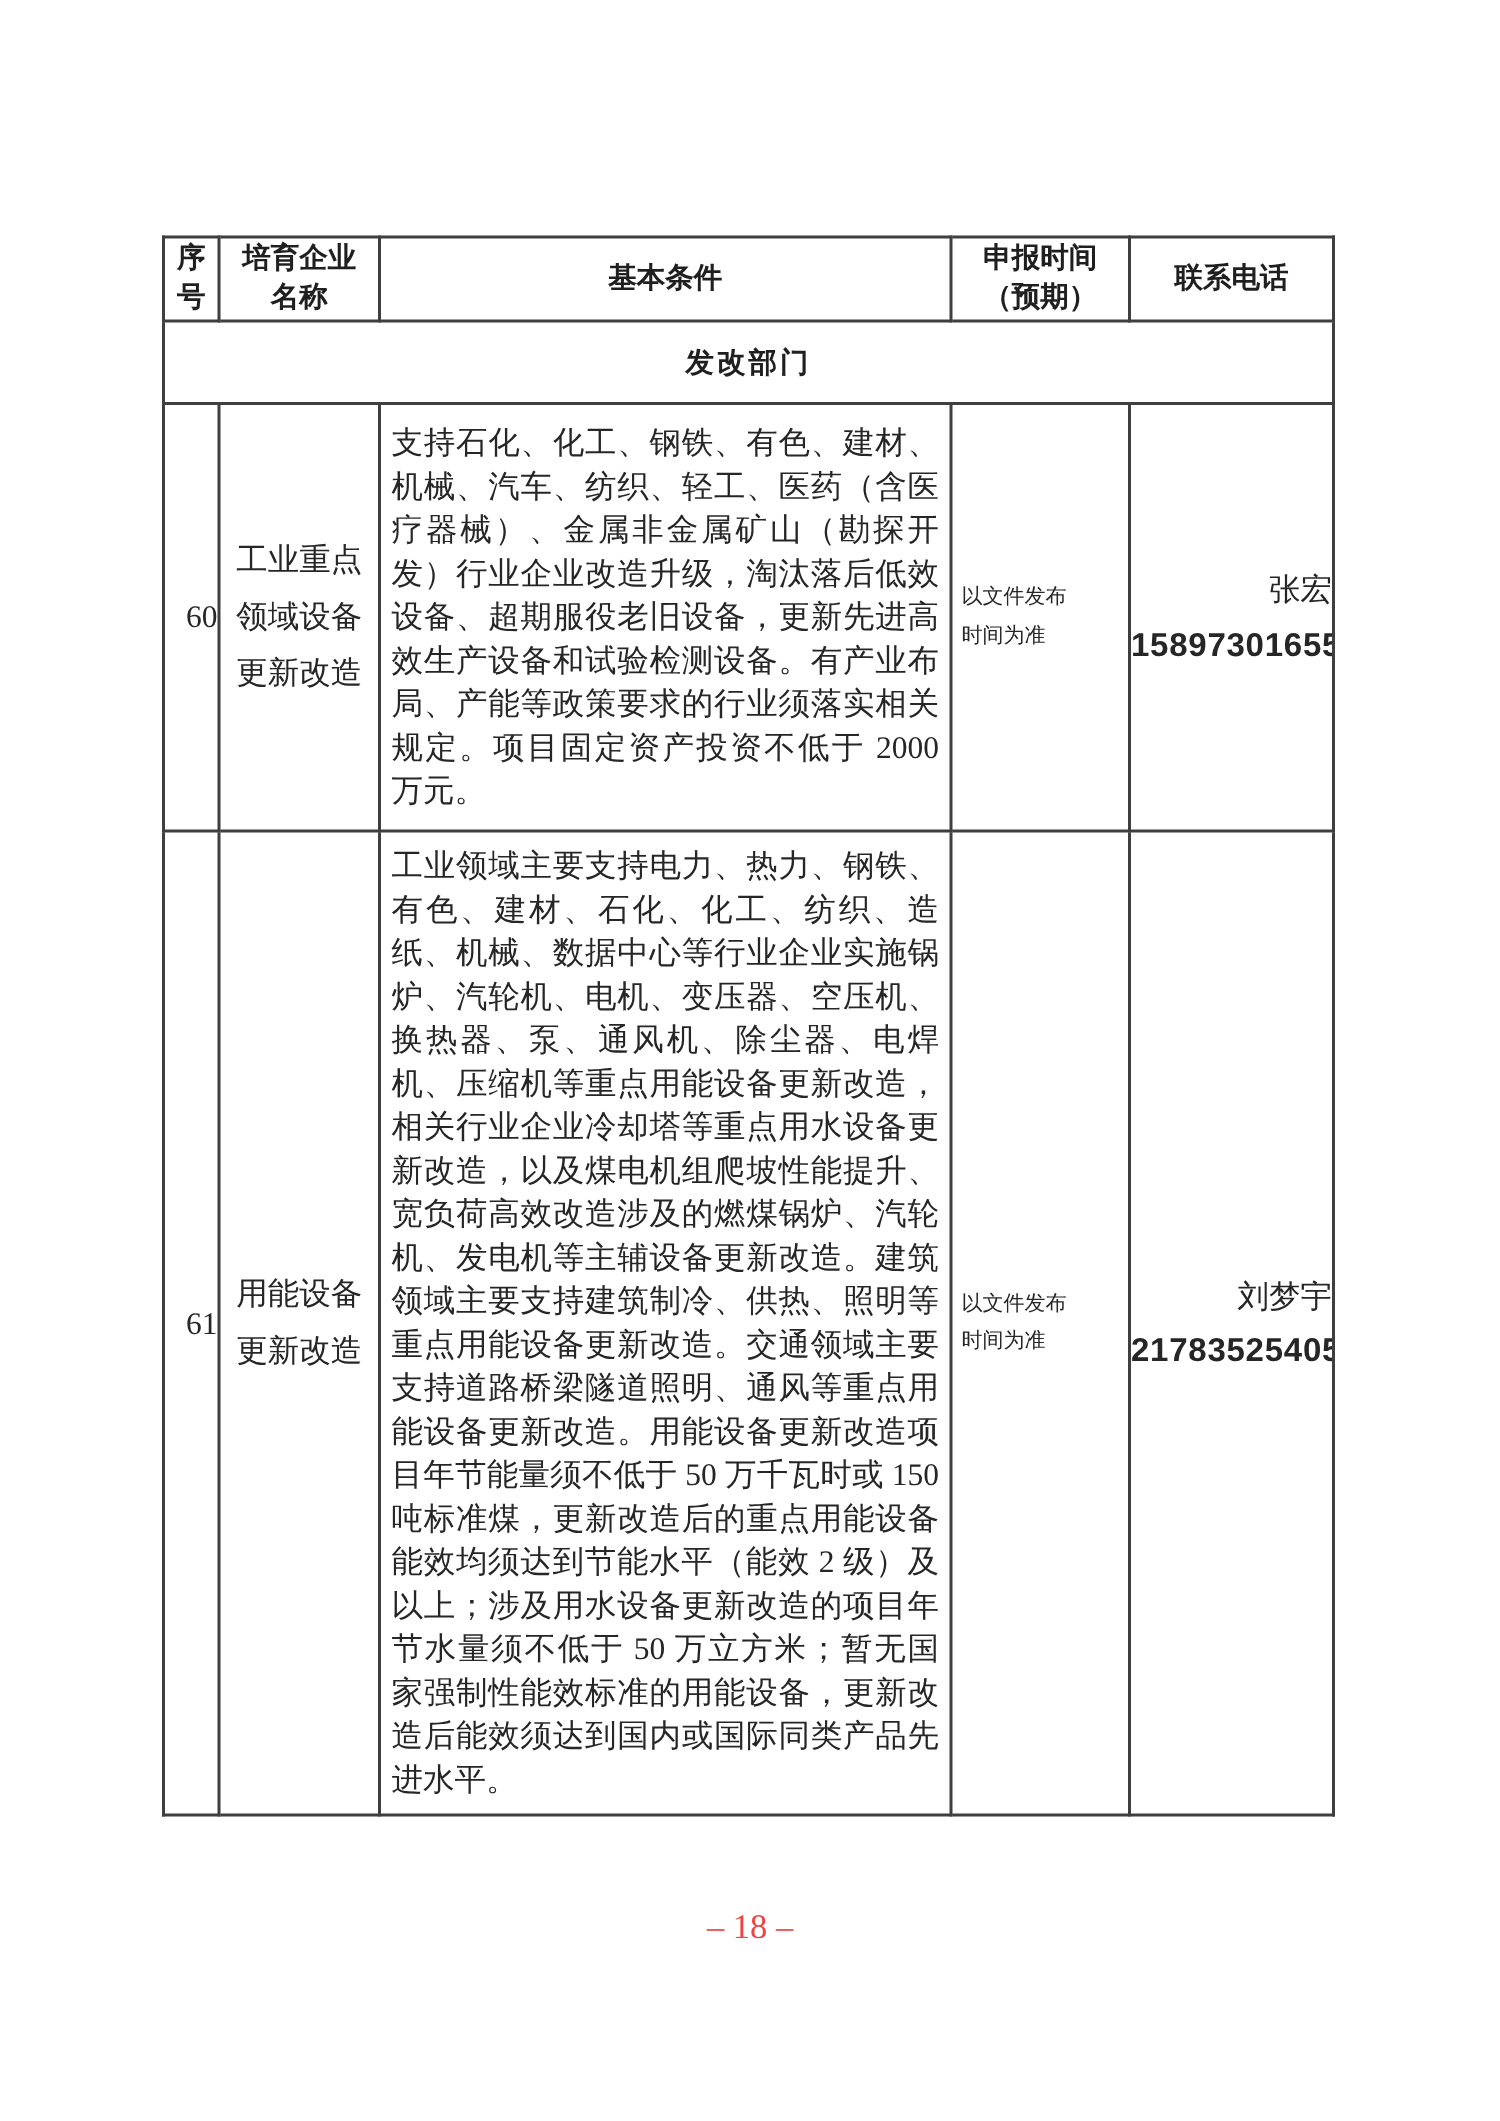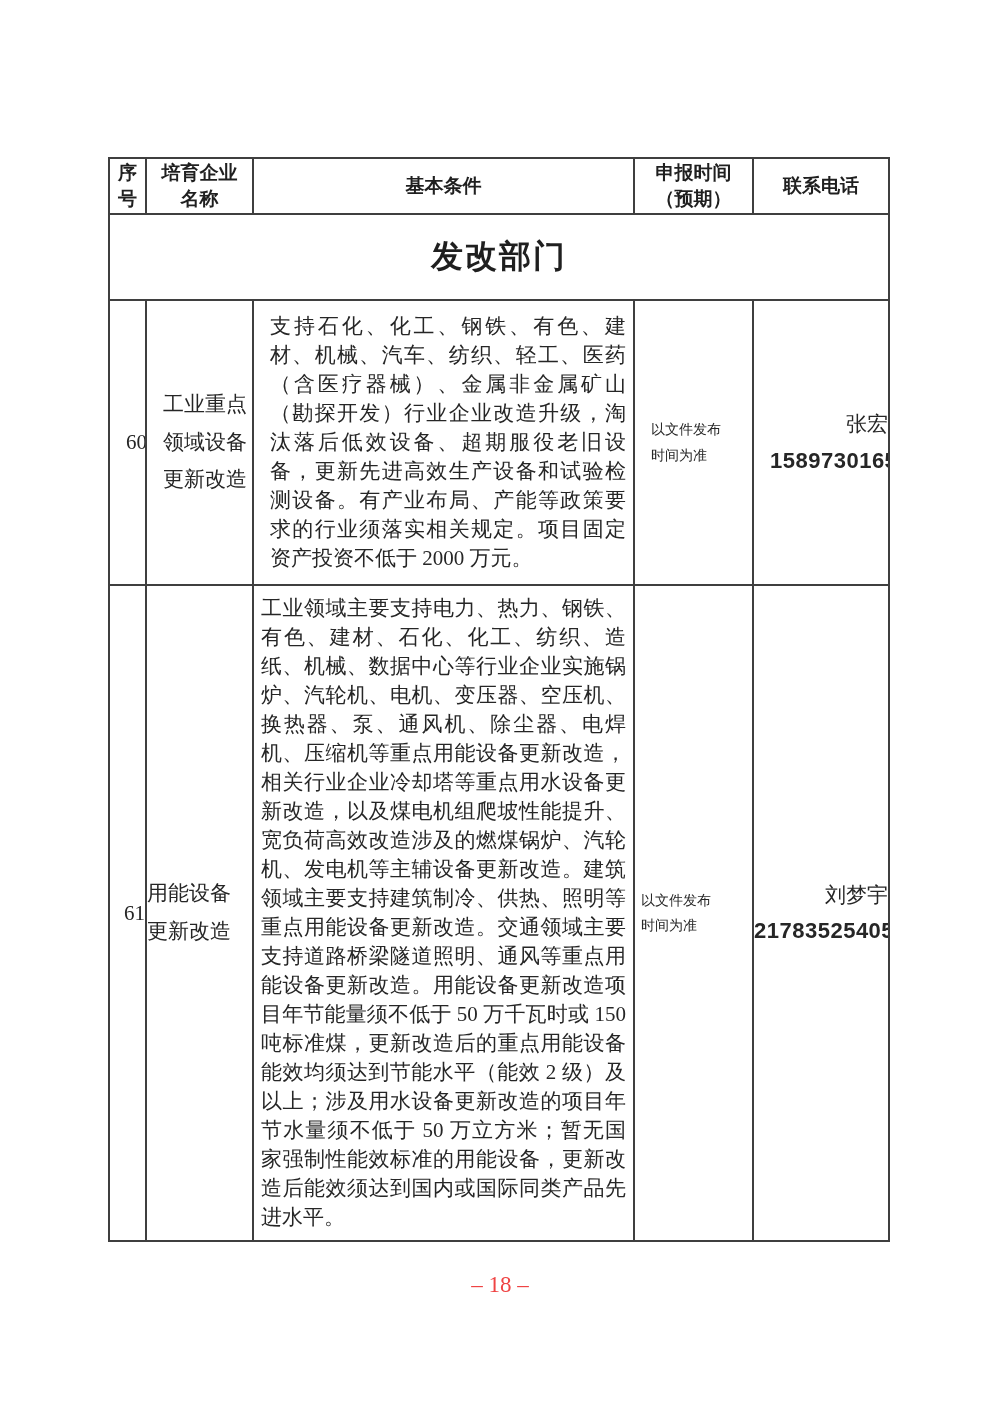--- a/index.html
+++ b/index.html
@@ -34,38 +34,39 @@
     height: 56px;
     font-family: "Liberation Sans", "DejaVu Sans", sans-serif;
     font-weight: bold;
     font-size: 19px;
     line-height: 1.35;
     text-align: center;
     white-space: pre-line;
     color: #1f1f1f;
   }
   tr.section-row td {
-    height: 86px;
+    height: 55px;
     font-family: "Liberation Sans", "DejaVu Sans", sans-serif;
     font-weight: bold;
-    font-size: 32px;
+    font-size: 19px;
     letter-spacing: 2px;
     text-align: center;
     color: #1f1f1f;
   }
-  tr.data-row-60 td { height: 285px; padding-left: 16px; }
+  tr.data-row-60 td { height: 285px; }
   tr.data-row-61 td { height: 585px; }
 
   td.cell-no {
     font-size: 21px;
     text-align: right;
   }
   td.cell-name {
     font-size: 21px;
     line-height: 1.8;
+    text-align: center;
     white-space: pre-line;
   }
   td.cell-cond {
     font-size: 21px;
     line-height: 29px;
     padding: 8px 7px;
     text-align: justify;
     text-justify: inter-character;
   }
   td.cell-time {

